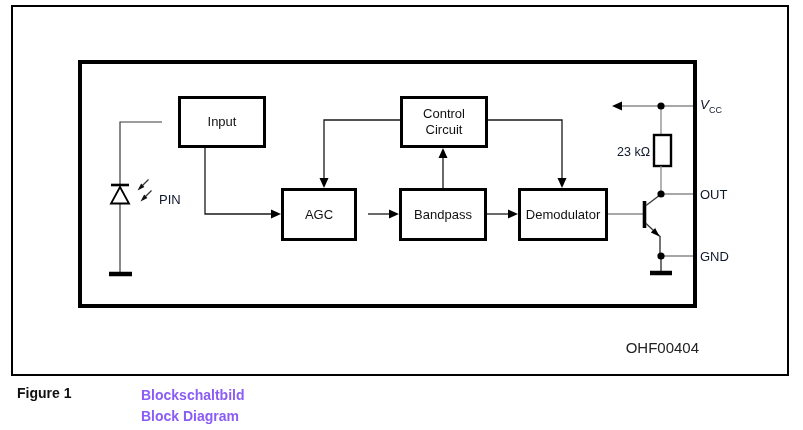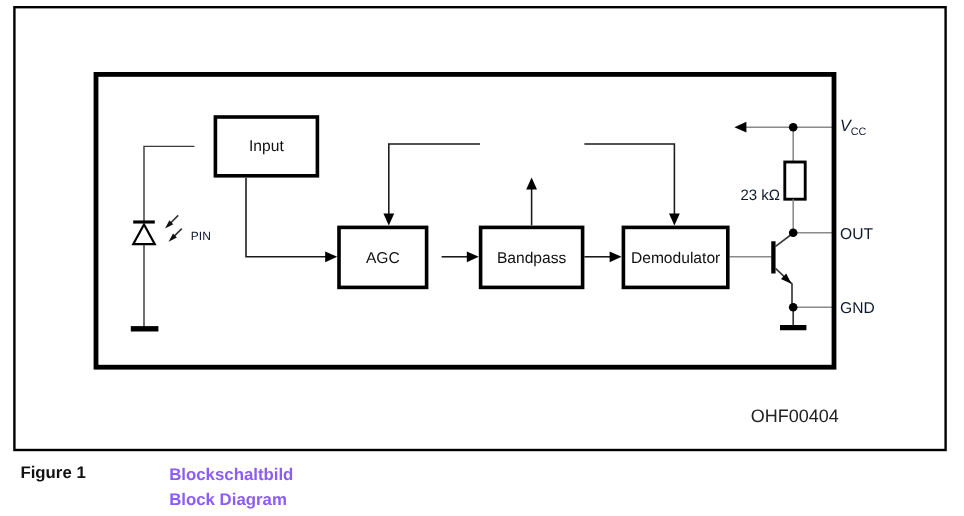--- a/index.html
+++ b/index.html
@@ -49,22 +49,22 @@
   .blk-input        { left: 162px; top: 96px;  width: 88px; height: 52px; margin-left: 16px; }
   .blk-control      { left: 400px; top: 96px;  width: 88px; height: 52px; }
   .blk-agc          { left: 281px; top: 188px; width: 76px; height: 53px; }
   .blk-bandpass     { left: 399px; top: 188px; width: 88px; height: 53px; }
   .blk-demodulator  { left: 518px; top: 188px; width: 90px; height: 53px; }
   .lbl {
     color: #0f172a;
     font-size: 13px;
     white-space: nowrap;
   }
-  .lbl-pin      { left: 159px; top: 192px; font-size: 10px; }
-  .lbl-resistor { left: 606px; top: 156px; width: 44px; text-align: right; font-size: 12.5px; }
+  .lbl-pin      { left: 159px; top: 192px; font-size: 13px; }
+  .lbl-resistor { left: 606px; top: 145px; width: 44px; text-align: right; font-size: 12.5px; }
   .lbl-vcc      { left: 700px; top: 97px; }
   .lbl-vcc i    { font-style: italic; font-size: 13.5px; }
   .lbl-vcc sub  { font-size: 9px; }
   .lbl-out      { left: 700px; top: 187px; }
   .lbl-gnd      { left: 700px; top: 249px; }
   .lbl-code     { left: 624px; top: 318px; width: 75px; text-align: right; font-size: 15px; color: #222; margin-top: 21px; }
   .caption-row {
     left: 17px; top: 385px;
     width: 770px;
     display: flex;
@@ -168,20 +168,24 @@
       <circle cx="661" cy="256" r="3.6" fill="#000000"></circle>
     </g>
   </svg>
 
   <div class="abs outer-border"></div>
   <div class="abs inner-frame"></div>
 
   <div class="abs block blk-input">
     <span>Input</span>
   </div>
+  <div class="abs block blk-control">
+    <span>Control</span>
+    <span>Circuit</span>
+  </div>
   <div class="abs block blk-agc">
     <span>AGC</span>
   </div>
   <div class="abs block blk-demodulator">
     <span>Demodulator</span>
   </div>
   <div class="abs block blk-bandpass">
     <span>Bandpass</span>
   </div>
 

